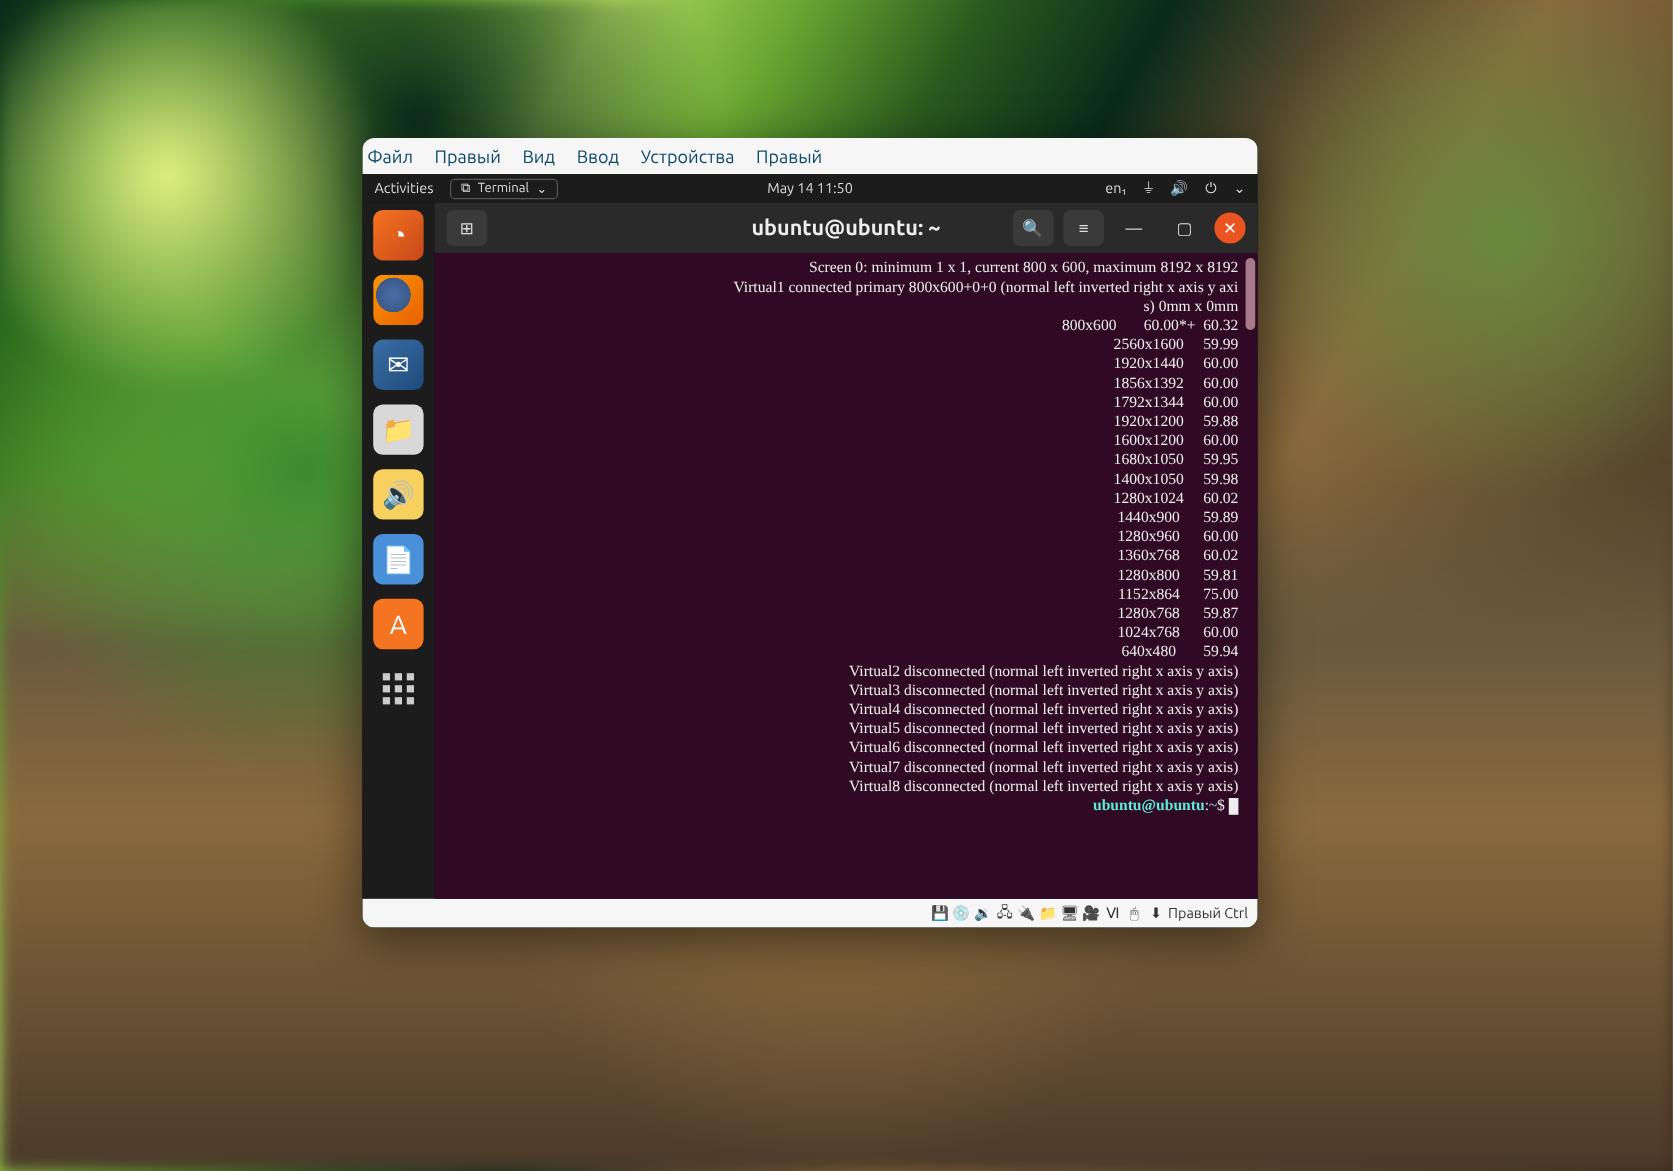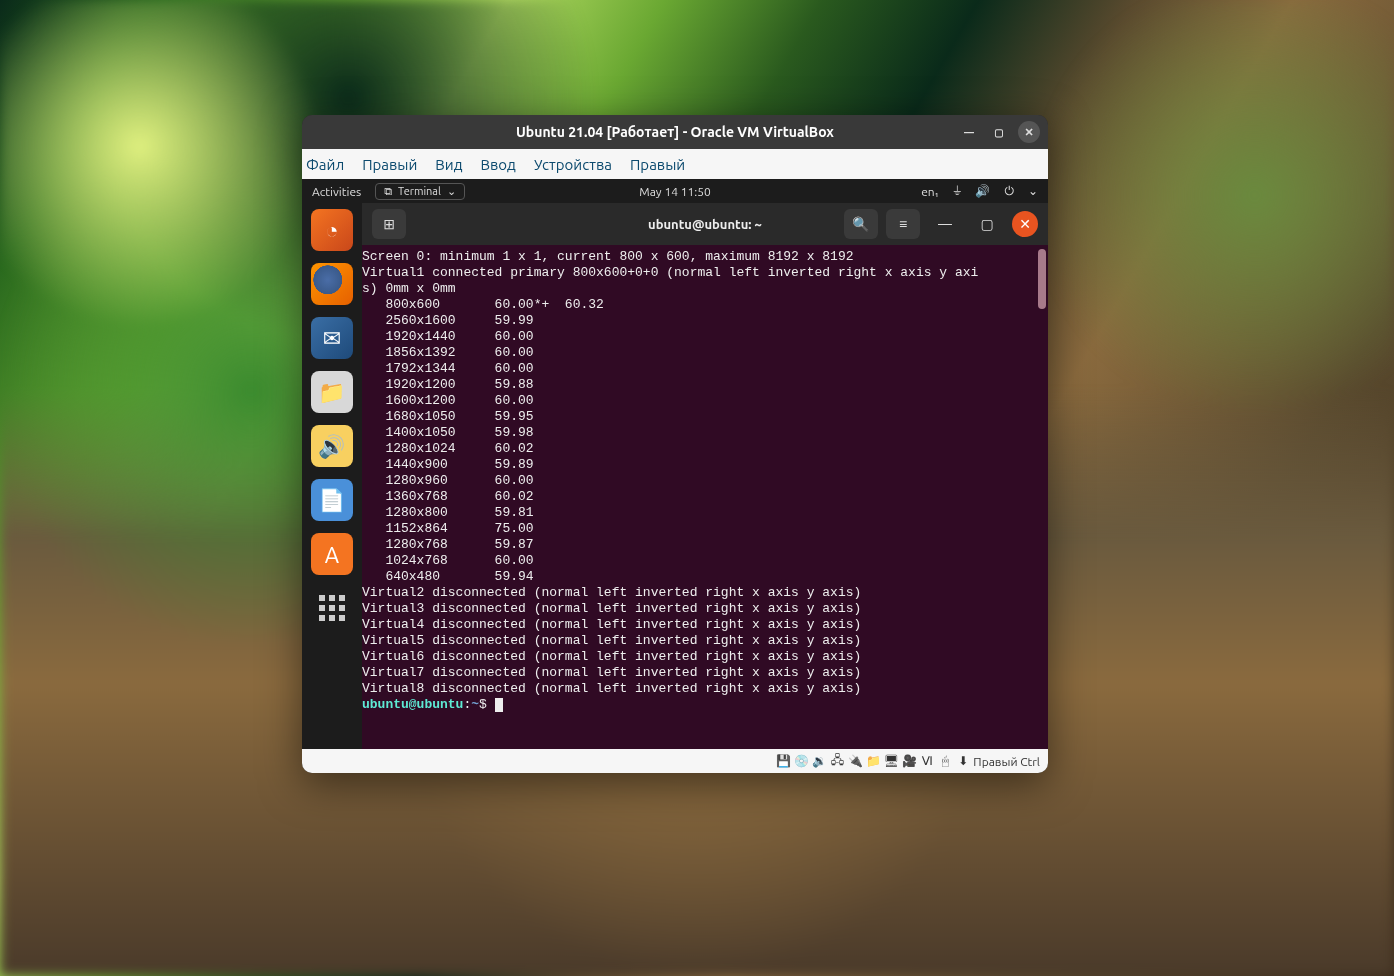--- a/index.html
+++ b/index.html
@@ -95,56 +95,49 @@
   .term-header{
     height:42px; background:#2a2a2a;
     display:flex; align-items:center; padding:0 10px;
     gap:8px; position:relative;
   }
   .th-btn{
     width:34px;height:30px;border-radius:6px;background:#3a3a3a;
     display:flex;align-items:center;justify-content:center;color:#ddd;
     cursor:pointer;font-size:14px;
   }
-  .th-title{position:absolute;left:50%;transform:translateX(-50%);color:#eee;font-size:13px;font-weight:600;}
+  .th-title{position:absolute;left:50%;transform:translateX(-50%);color:#eee;font-size:18px;font-weight:600;}
   .th-right{margin-left:auto;display:flex;gap:8px;align-items:center;}
   .th-close{background:#e95420;color:#fff;border-radius:50%;width:26px;height:26px;}
   .terminal{
     flex:1; background:#300a24;
-    font-family:Liberation Mono, monospace;
-    font-size:13px; color:#eee; padding:4px 0;
+    font-family:Liberation Serif, serif;
+    font-size:13px; color:#eee; padding:4px 16px;
     line-height:16px; white-space:pre; position:relative;
     overflow:hidden;
+    text-align:right;
   }
   .terminal .p-green{color:#5eead4;font-weight:600;}
   .terminal .p-blue{color:#729fcf;font-weight:600;}
   .terminal .cursor{display:inline-block;width:8px;height:14px;background:#eee;vertical-align:middle;}
   .term-scroll{position:absolute;right:2px;top:4px;width:8px;height:60px;background:#a77a8a;border-radius:4px;}
   .statusbar{
     height:24px;background:#f6f6f6;
     display:flex;align-items:center;justify-content:flex-end;
     padding:0 8px;font-size:12px;color:#333;gap:2px;
   }
   .sb-icon{width:16px;height:16px;display:inline-flex;align-items:center;justify-content:center;font-size:12px;}
   .sb-text{margin-left:0;}
 </style>
 </head>
 <body>
 <div class="bg-layer"></div>
 
 <div class="vbox-window">
 
-  <div class="titlebar">
-    <span>Ubuntu 21.04 [Работает] - Oracle VM VirtualBox</span>
-    <div class="win-controls">
-      <div class="win-btn min"></div>
-      <div class="win-btn max"></div>
-      <div class="win-btn close"></div>
-    </div>
-  </div>
 
   <div class="menubar">
     <span>Файл</span>
     <span>Правый</span>
     <span>Вид</span>
     <span>Ввод</span>
     <span>Устройства</span>
     <span>Правый</span>
   </div>
 

